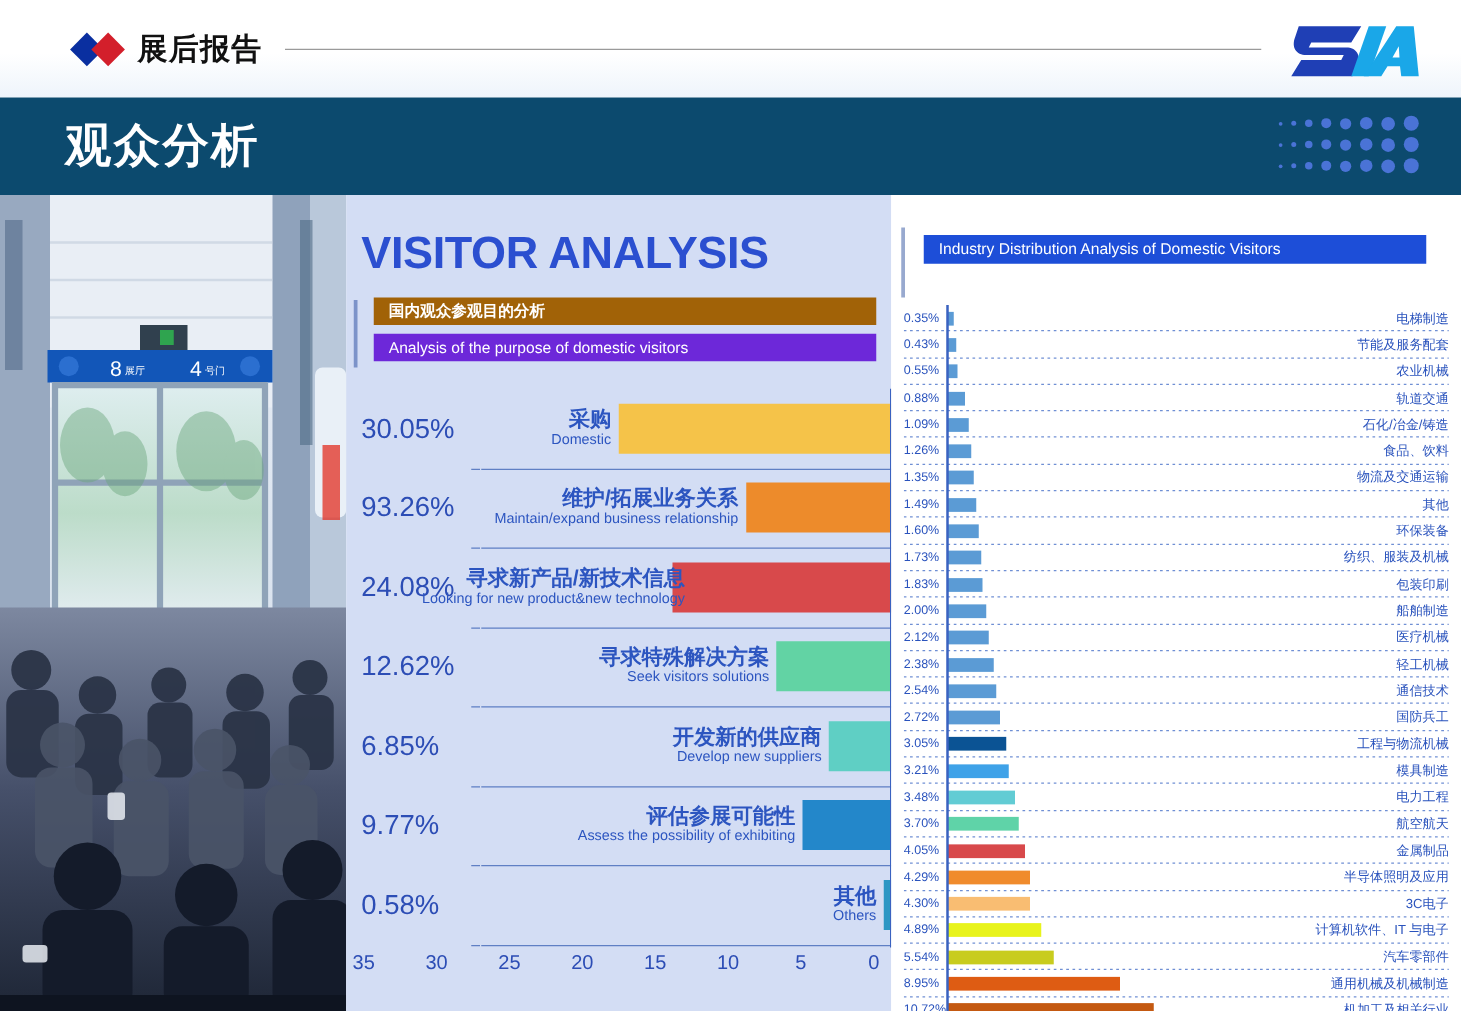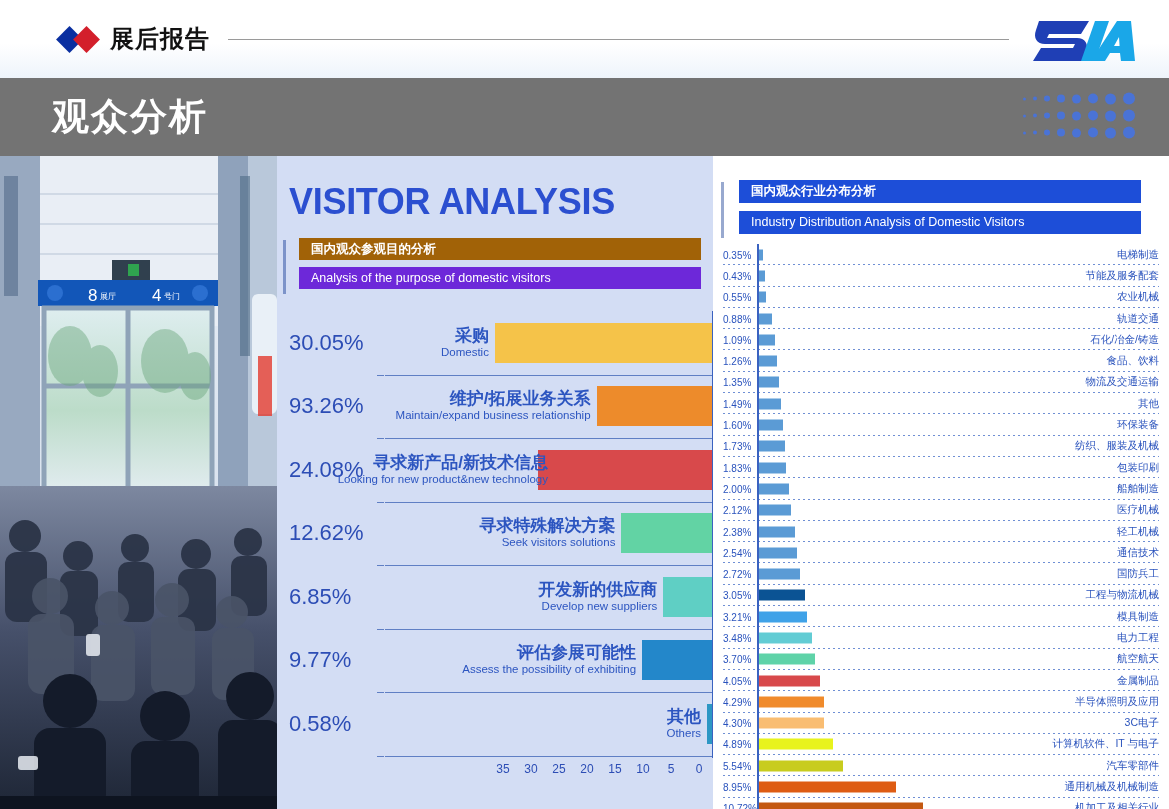--- a/index.html
+++ b/index.html
@@ -23,21 +23,21 @@
   .topbar-title {
     margin-left:14px; font-size:24px; font-weight:bold; color:#111;
     letter-spacing:1px; white-space:nowrap;
   }
   .topline { flex:1; height:1px; background:#9a9a9a; margin-left:18px; margin-right:22px; }
   .sia-logo { width:108px; height:56px; margin-right:30px; position:relative; }
 
   
   .banner {
     position:absolute; left:0; top:78px; width:1169px; height:78px;
-    background:#737373;
+    background:#0c4a6e;
   }
   .banner-title {
     position:absolute; left:52px; top:50%; transform: translateY(-50%);
     font-size:37px; font-weight:bold; color:#fff; letter-spacing:2px;
     white-space:nowrap;
   }
   .dotgrid { position:absolute; right:34px; top:50%; transform:translateY(-50%); }
   .dotrow { display:flex; align-items:center; gap:7px; height:14px; margin-bottom:3px; }
   .dotrow span { background:#4a73d6; border-radius:50%; display:block; }
 
@@ -88,22 +88,22 @@
     position:absolute; top:50%; transform:translateY(-50%); right:0; height:40px;
   }
   .lgrid {
     position:absolute; left:108px; right:0; height:1px; background:#5f7fc4;
   }
   .ldash { position:absolute; left:100px; width:7px; height:1px; background:#5f7fc4; }
   .laxisline {
     position:absolute; right:0; top:0; width:1.5px; background:#3a62c0;
   }
   .lticks {
-    position:absolute; left:0; right:0; display:flex; justify-content:flex-end;
-    font-size:12px; color:#2c4db5;
+    position:absolute; left:0; right:0; display:flex; justify-content:space-between;
+    font-size:16px; color:#2c4db5;
   }
   .ltick { width:28px; text-align:center; }
 
   
   .rightpanel { position:absolute; left:713px; top:156px; width:456px; height:653px; background:#fff; }
   .r-hdr-wrap { position:absolute; left:8px; top:24px; width:420px; }
   .r-hdr-tick { position:absolute; left:0; top:2px; width:3px; height:56px; background:#98a9cf; }
   .r-hdr-cn {
     margin-left:18px; background:#1d4ed8; color:#fff; font-size:12.5px; font-weight:bold;
     padding:5px 0 5px 12px; height:23px; line-height:13px; white-space:nowrap;
@@ -375,21 +375,20 @@
           <div class="ltick">10</div>
           <div class="ltick">5</div>
           <div class="ltick">0</div>
         </div>
       </div>
   </div>
 
   <div class="rightpanel">
     <div class="r-hdr-wrap">
       <div class="r-hdr-tick"></div>
-      <div class="r-hdr-cn">国内观众行业分布分析</div>
       <div class="r-hdr-en">Industry Distribution Analysis of Domestic Visitors</div>
     </div>
     <div class="rchart" id="right-chart">
         <div class="rrow">
           <div class="rpct">0.35%</div>
           <div class="rbar" style="width: 5.38462px; background: rgb(91, 155, 213);"></div>
           <div class="rlabel">电梯制造</div>
           <div class="rdots"></div>
         </div>
         <div class="rrow">

